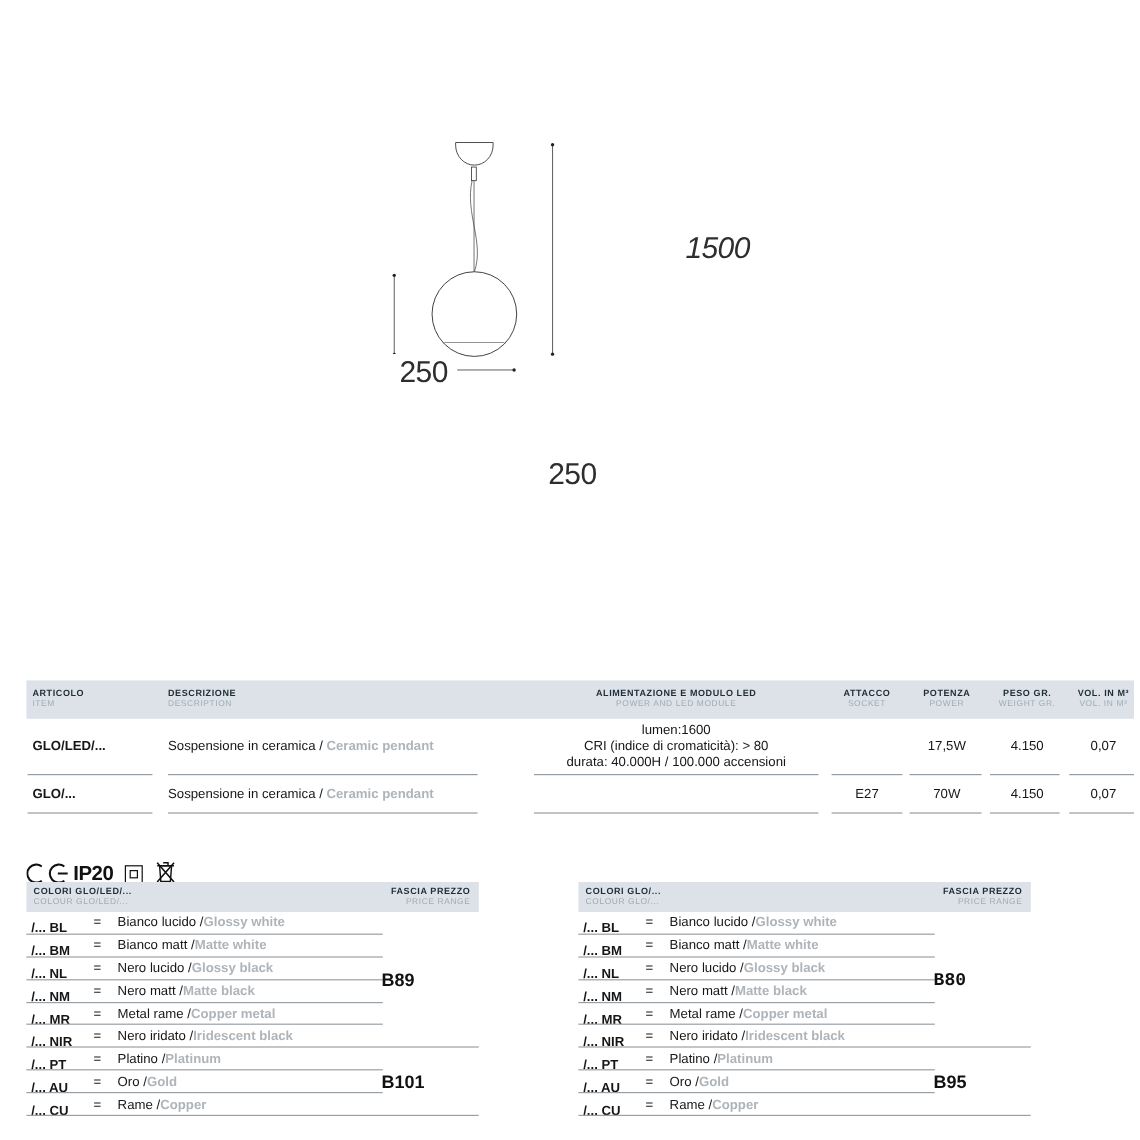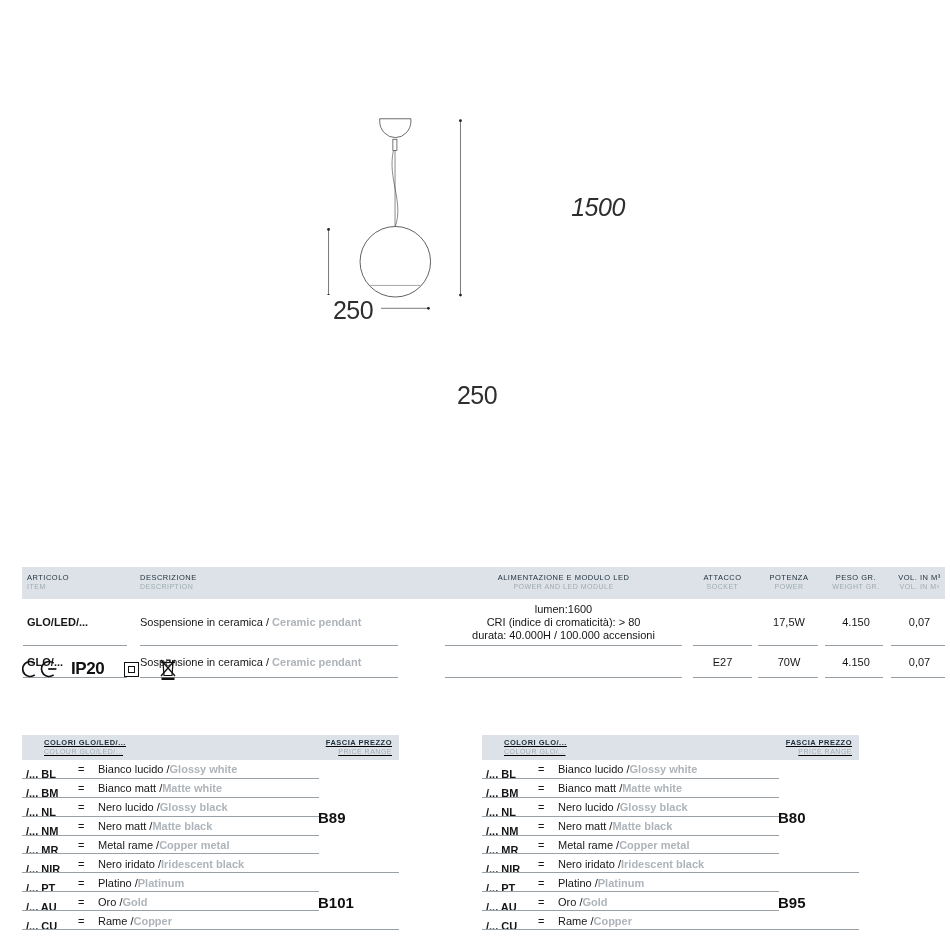--- a/index.html
+++ b/index.html
@@ -5,37 +5,37 @@
   html,body{margin:0;padding:0;background:#fff;width:950px;height:950px;overflow:hidden;}
   body{position:relative;font-family:"Liberation Sans", sans-serif;-webkit-font-smoothing:antialiased;}
   .abs{position:absolute;}
 
   
   .dim-label{position:absolute;background:#fff;text-align:center;color:#2e2e2e;font-size:25px;letter-spacing:-0.5px;padding:1px 0;}
 
   
   .band{position:absolute;background:#dce2e8;}
   .th{position:absolute;line-height:1.25;}
-  .th .it{font-size:7.5px;font-weight:400;letter-spacing:.5px;color:#1d2d39;text-transform:uppercase;}
+  .th .it{font-size:7.5px;font-weight:700;letter-spacing:.5px;color:#1d2d39;text-transform:uppercase;}
   .th .en{font-size:7px;letter-spacing:.5px;color:#9fabb4;text-transform:uppercase;margin-top:1px;}
   .tl{text-align:left;} .tc{text-align:center;} .tr{text-align:right;}
   .cell{position:absolute;font-size:11px;color:#161616;line-height:12.8px;}
   .b{font-weight:700;}
   .gray{color:#aeb4b9;font-weight:bold;}
   .seg{position:absolute;height:1px;background:#969da3;}
 
   
-  .certs{position:absolute;left:22px;top:657px;height:24px;display:flex;align-items:center;gap:20px;justify-content:center;}
+  .certs{position:absolute;left:22px;top:716px;height:24px;display:flex;align-items:center;gap:10px;justify-content:center;}
   .ip{font-size:17px;font-weight:700;letter-spacing:-0.4px;color:#111;margin-left:-7px;}
   .cls2{width:13px;height:13px;border:1.6px solid #111;display:flex;align-items:center;justify-content:center;}
   .cls2 i{display:block;width:5px;height:5px;border:1.3px solid #111;}
 
   
   .ctable{position:absolute;width:377px;}
-  .chead{height:25px;background:#dce2e8;display:flex;justify-content:space-between;align-items:center;padding:0 7px 0 22px;box-sizing:border-box;text-decoration:underline;}
+  .chead{height:25px;background:#dce2e8;display:flex;justify-content:space-between;align-items:center;padding:0 7px 0 6px;box-sizing:border-box;}
   .chead .blk{line-height:1.25;}
   .chead .it{font-size:7.5px;font-weight:700;letter-spacing:.5px;color:#1d2d39;}
   .chead .en{font-size:7px;letter-spacing:.5px;color:#9fabb4;}
   .crow{position:relative;height:18.9px;display:flex;align-items:center;font-size:11px;color:#161616;}
   .crow::after{content:"";position:absolute;left:0;bottom:0;width:297px;height:1px;background:#9aa1a6;}
   .crow.full::after{width:100%;}
   .ccode{width:56px;padding-left:4px;font-weight:700;box-sizing:border-box;margin-top:10px;}
   .ceq{width:20px;}
   .price{position:absolute;left:296px;width:80px;text-align:left;font-size:15px;font-weight:700;color:#111;}
 </style>
@@ -291,15 +291,15 @@
       <span class="ceq">=</span>
       <span>Oro / </span>
       <span class="gray">Gold</span>
     </div>
   <div class="crow full">
       <span class="ccode">/... CU</span>
       <span class="ceq">=</span>
       <span>Rame / </span>
       <span class="gray">Copper</span>
     </div>
-  <div class="price" style="top:74px;">B80</div>
+  <div class="price" style="top:74px;font-family:Liberation Mono, monospace;">B80</div>
   <div class="price" style="top:159px;">B95</div>
 </div>
 
 </body></html>

